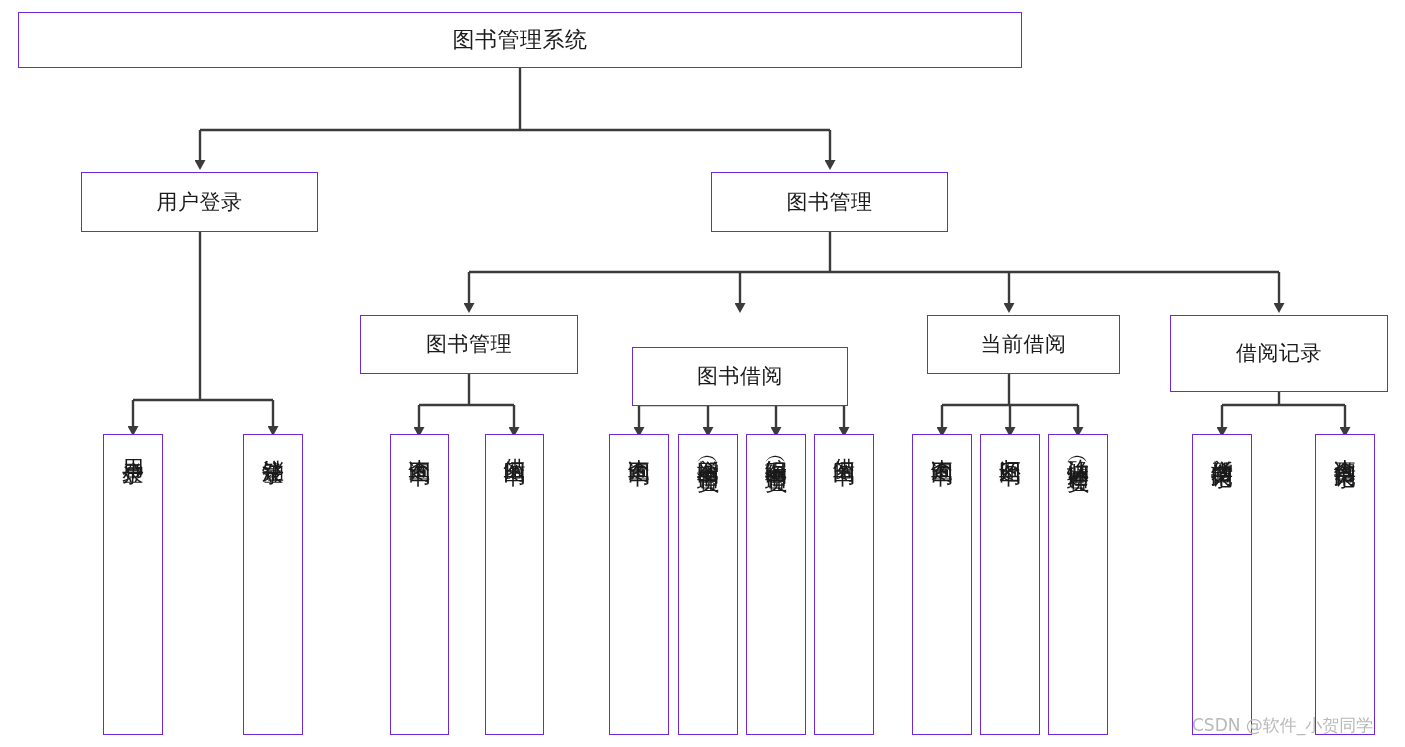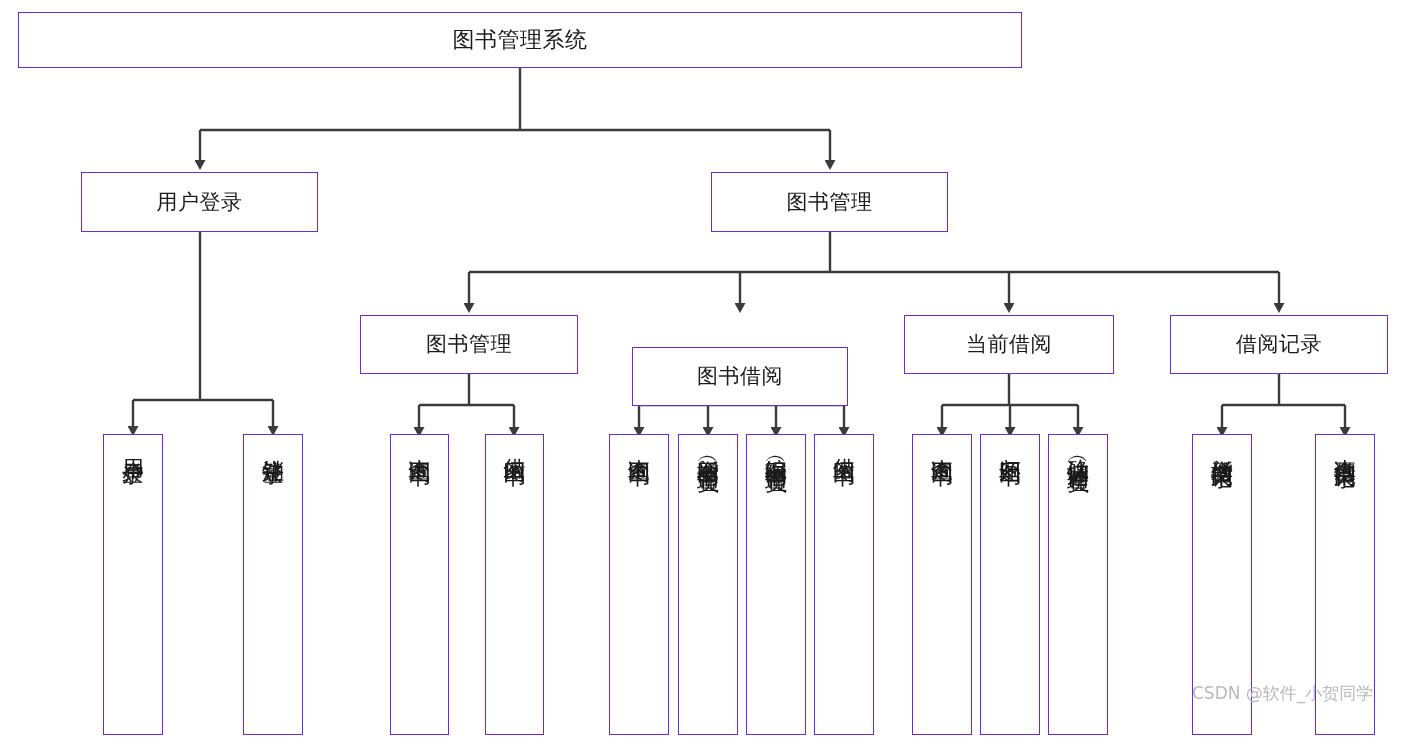--- a/index.html
+++ b/index.html
@@ -36,21 +36,21 @@
   .v-node .lbl{
     writing-mode:vertical-rl;
     text-orientation:upright;
     font-size:22px;
     line-height:1.0;
     letter-spacing:2px;
     height:auto;
   }
   .watermark{
     position:absolute;
-    left:1192px;top:682px;
+    left:1192px;top:714px;
     font-size:17px;
     color:#b9b9b9;
     white-space:nowrap;
     font-family:"DejaVu Sans","Liberation Sans",sans-serif;
   }
 </style>
 </head>
 <body>
 
 <div id="stage">
@@ -115,24 +115,24 @@
   <div class="node h-node" style="left:711px;top:172px;width:237px;height:60px;">
     <span class="lbl">图书管理</span>
   </div>
 
   <div class="node h-node" style="left:360px;top:315px;width:218px;height:59px;">
     <span class="lbl">图书管理</span>
   </div>
   <div class="node h-node" style="left:632px;top:315px;width:216px;height:59px;margin-top:32px;">
     <span class="lbl">图书借阅</span>
   </div>
-  <div class="node h-node" style="left:904px;top:315px;width:210px;height:59px;">
+  <div class="node h-node" style="left:927px;top:315px;width:193px;height:59px;">
     <span class="lbl">当前借阅</span>
   </div>
-  <div class="node h-node" style="left:1170px;top:315px;width:218px;height:59px;">
+  <div class="node h-node" style="left:1170px;top:315px;width:218px;height:77px;">
     <span class="lbl">借阅记录</span>
   </div>
 
   <div class="node v-node" style="left:103px;top:434px;width:60px;height:301px;">
     <span class="lbl">用户登录</span>
   </div>
   <div class="node v-node" style="left:243px;top:434px;width:60px;height:301px;">
     <span class="lbl">注销登录</span>
   </div>
 

